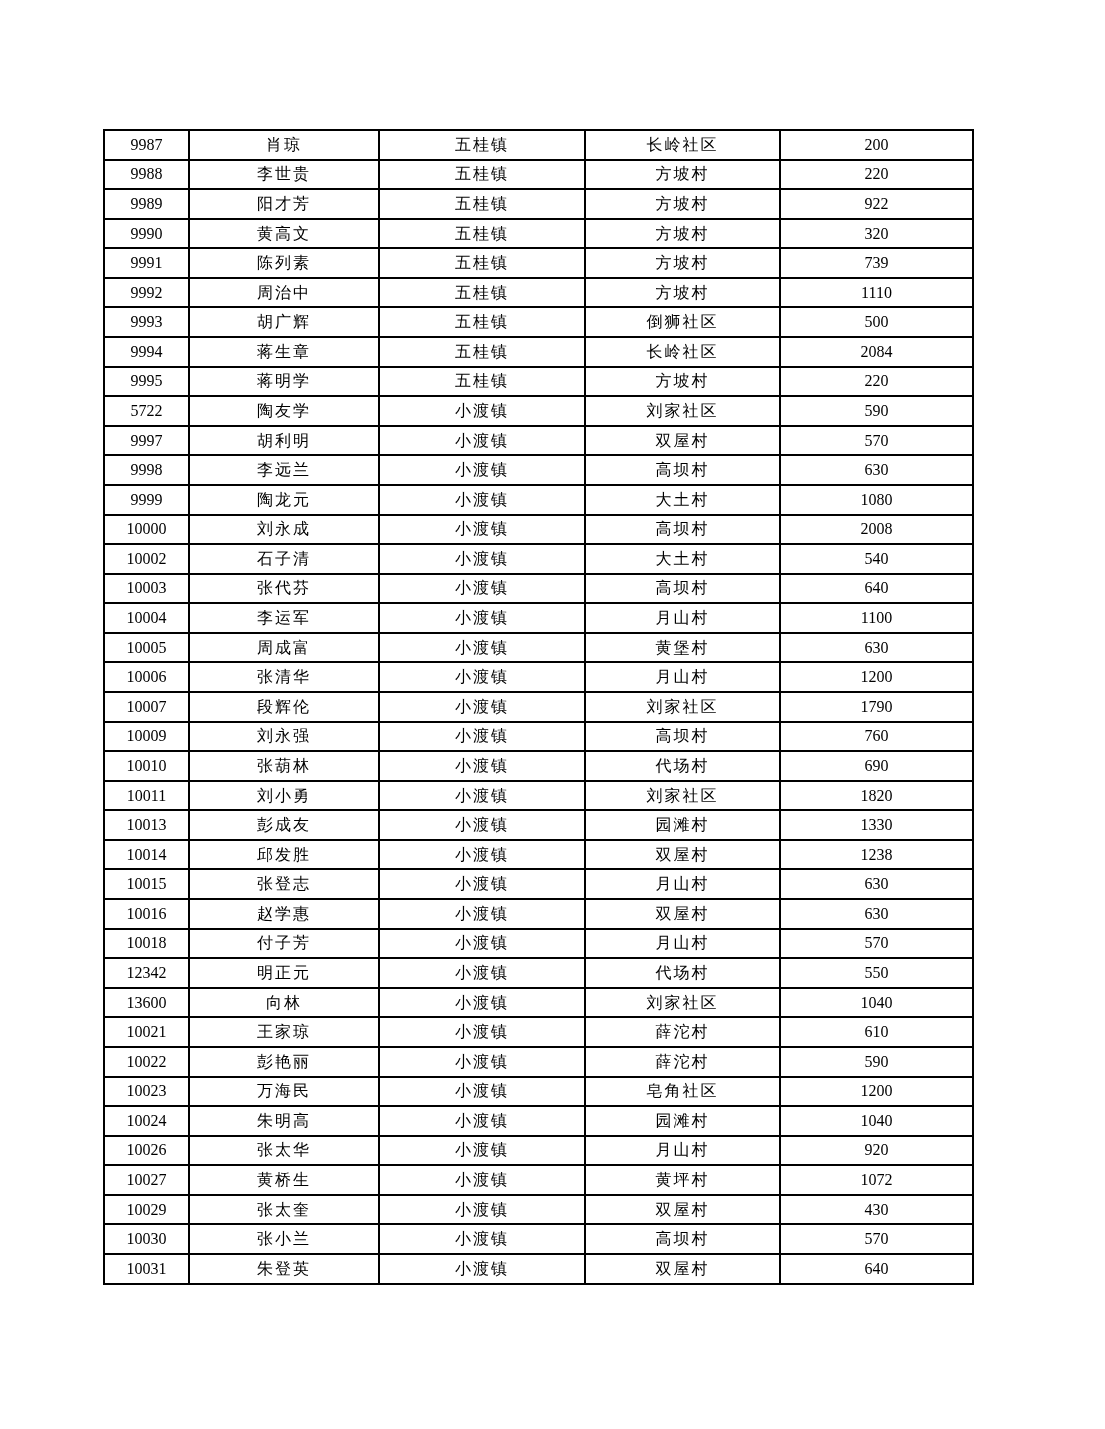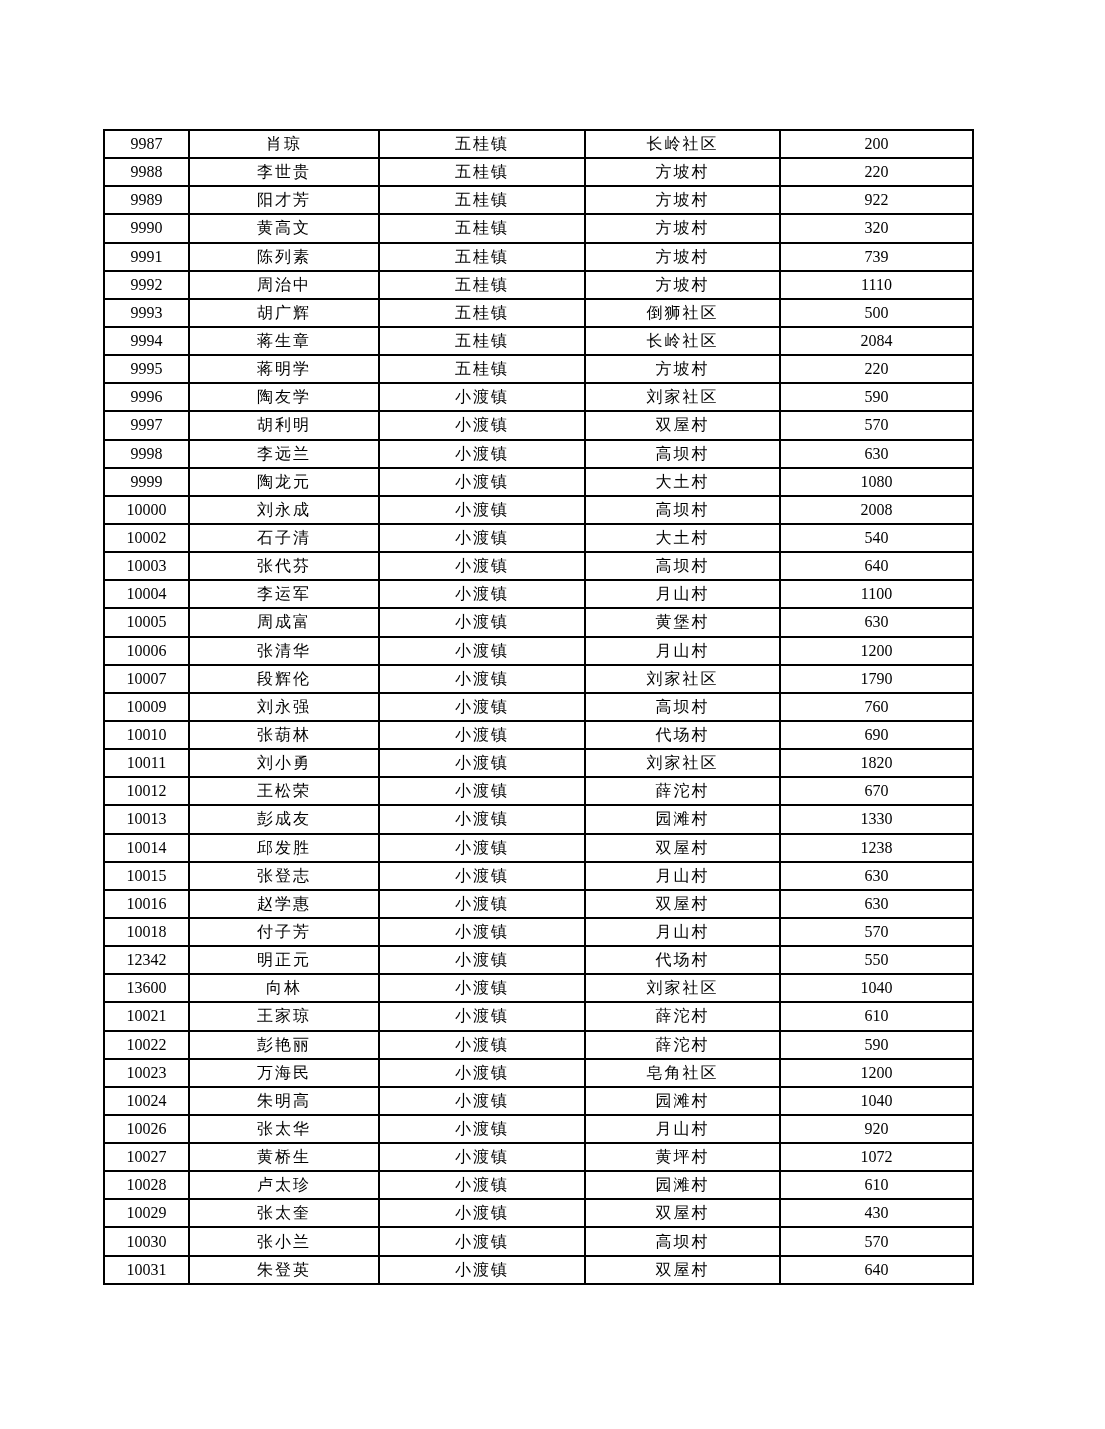--- a/index.html
+++ b/index.html
@@ -112,21 +112,21 @@
           <td class="col-amount">2084</td>
         </tr>
         <tr>
           <td class="col-id">9995</td>
           <td class="col-name">蒋明学</td>
           <td class="col-town">五桂镇</td>
           <td class="col-village">方坡村</td>
           <td class="col-amount">220</td>
         </tr>
         <tr>
-          <td class="col-id">9996</td>
+          <td class="col-id">5722</td>
           <td class="col-name">陶友学</td>
           <td class="col-town">小渡镇</td>
           <td class="col-village">刘家社区</td>
           <td class="col-amount">590</td>
         </tr>
         <tr>
           <td class="col-id">9997</td>
           <td class="col-name">胡利明</td>
           <td class="col-town">小渡镇</td>
           <td class="col-village">双屋村</td>
@@ -210,27 +210,20 @@
           <td class="col-amount">690</td>
         </tr>
         <tr>
           <td class="col-id">10011</td>
           <td class="col-name">刘小勇</td>
           <td class="col-town">小渡镇</td>
           <td class="col-village">刘家社区</td>
           <td class="col-amount">1820</td>
         </tr>
         <tr>
-          <td class="col-id">10012</td>
-          <td class="col-name">王松荣</td>
-          <td class="col-town">小渡镇</td>
-          <td class="col-village">薛沱村</td>
-          <td class="col-amount">670</td>
-        </tr>
-        <tr>
           <td class="col-id">10013</td>
           <td class="col-name">彭成友</td>
           <td class="col-town">小渡镇</td>
           <td class="col-village">园滩村</td>
           <td class="col-amount">1330</td>
         </tr>
         <tr>
           <td class="col-id">10014</td>
           <td class="col-name">邱发胜</td>
           <td class="col-town">小渡镇</td>
@@ -306,27 +299,20 @@
           <td class="col-town">小渡镇</td>
           <td class="col-village">月山村</td>
           <td class="col-amount">920</td>
         </tr>
         <tr>
           <td class="col-id">10027</td>
           <td class="col-name">黄桥生</td>
           <td class="col-town">小渡镇</td>
           <td class="col-village">黄坪村</td>
           <td class="col-amount">1072</td>
-        </tr>
-        <tr>
-          <td class="col-id">10028</td>
-          <td class="col-name">卢太珍</td>
-          <td class="col-town">小渡镇</td>
-          <td class="col-village">园滩村</td>
-          <td class="col-amount">610</td>
         </tr>
         <tr>
           <td class="col-id">10029</td>
           <td class="col-name">张太奎</td>
           <td class="col-town">小渡镇</td>
           <td class="col-village">双屋村</td>
           <td class="col-amount">430</td>
         </tr>
         <tr>
           <td class="col-id">10030</td>

